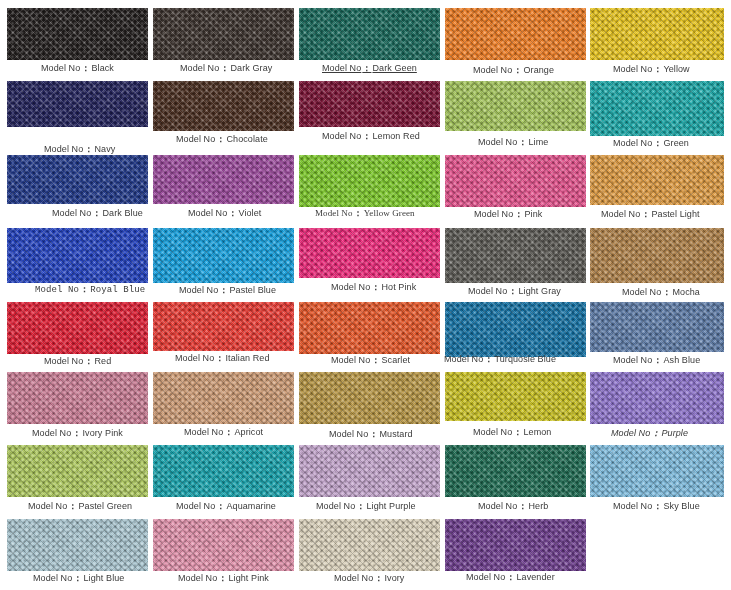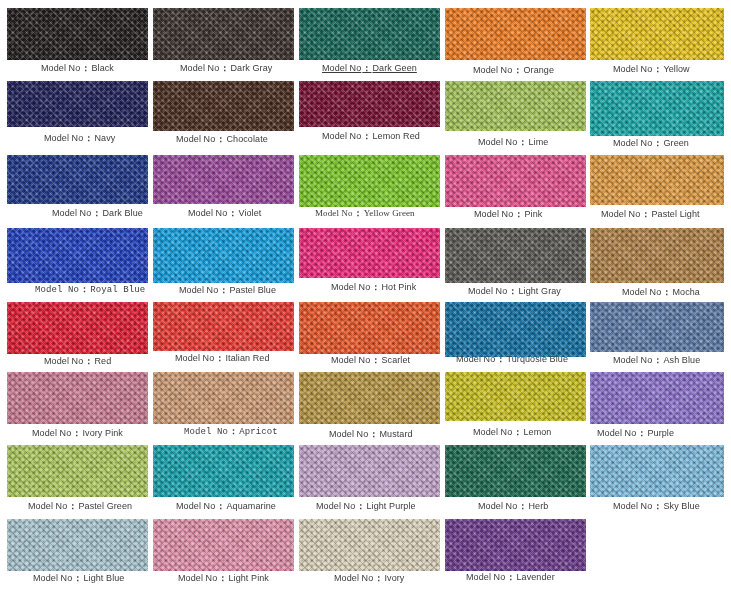--- a/index.html
+++ b/index.html
@@ -111,21 +111,21 @@
       <div class="swatch-patch" title="Orange" style="background: rgb(238, 125, 36);"></div>
     </div>
     <div class="swatch-label" style="left: 473px; top: 65px; color: rgb(59, 59, 59);"><span class="mn-prefix">Model No</span><span class="mn-colon">：</span><span class="mn-value">Orange</span></div>
     <div class="swatch-cell" style="left: 590px; top: 8px; width: 134px; height: 52px;">
       <div class="swatch-patch" title="Yellow" style="background: rgb(231, 196, 31);"></div>
     </div>
     <div class="swatch-label" style="left: 613px; top: 64px; color: rgb(59, 59, 59);"><span class="mn-prefix">Model No</span><span class="mn-colon">：</span><span class="mn-value">Yellow</span></div>
     <div class="swatch-cell" style="left: 7px; top: 81px; width: 141px; height: 46px;">
       <div class="swatch-patch" title="Navy" style="background: rgb(34, 34, 91);"></div>
     </div>
-    <div class="swatch-label" style="left: 44px; top: 133px; color: rgb(59, 59, 59);"><span class="mn-prefix">Model No</span><span class="mn-colon">：</span><span class="mn-value">Navy</span></div>
+    <div class="swatch-label" style="left: 44px; top: 144px; color: rgb(59, 59, 59);"><span class="mn-prefix">Model No</span><span class="mn-colon">：</span><span class="mn-value">Navy</span></div>
     <div class="swatch-cell" style="left: 153px; top: 81px; width: 141px; height: 50px;">
       <div class="swatch-patch" title="Chocolate" style="background: rgb(74, 46, 32);"></div>
     </div>
     <div class="swatch-label" style="left: 176px; top: 134px; color: rgb(59, 59, 59);"><span class="mn-prefix">Model No</span><span class="mn-colon">：</span><span class="mn-value">Chocolate</span></div>
     <div class="swatch-cell" style="left: 299px; top: 81px; width: 141px; height: 46px;">
       <div class="swatch-patch" title="Wine Red" style="background: rgb(121, 18, 52);"></div>
     </div>
     <div class="swatch-label" style="left: 322px; top: 131px; color: rgb(59, 59, 59);"><span class="mn-prefix">Model No</span><span class="mn-colon">：</span><span class="mn-value">Lemon Red</span></div>
     <div class="swatch-cell" style="left: 445px; top: 81px; width: 141px; height: 50px;">
       <div class="swatch-patch" title="Lime" style="background: rgb(163, 196, 91);"></div>
@@ -183,45 +183,45 @@
       <div class="swatch-patch" title="Italian Red" style="background: rgb(234, 59, 52);"></div>
     </div>
     <div class="swatch-label" style="left: 175px; top: 353px; color: rgb(59, 59, 59);"><span class="mn-prefix">Model No</span><span class="mn-colon">：</span><span class="mn-value">Italian Red</span></div>
     <div class="swatch-cell" style="left: 299px; top: 302px; width: 141px; height: 52px;">
       <div class="swatch-patch" title="Scarlet" style="background: rgb(232, 88, 42);"></div>
     </div>
     <div class="swatch-label" style="left: 331px; top: 355px; color: rgb(59, 59, 59);"><span class="mn-prefix">Model No</span><span class="mn-colon">：</span><span class="mn-value">Scarlet</span></div>
     <div class="swatch-cell" style="left: 445px; top: 302px; width: 141px; height: 55px;">
       <div class="swatch-patch" title="Turquosie Blue" style="background: rgb(21, 115, 166);"></div>
     </div>
-    <div class="swatch-label" style="left: 456px; top: 354px; color: rgb(59, 59, 59); text-align: right;"><span class="mn-prefix">Model No</span><span class="mn-colon">：</span><span class="mn-value">Turquosie Blue</span></div>
+    <div class="swatch-label" style="left: 444px; top: 354px; color: rgb(59, 59, 59); text-align: right;"><span class="mn-prefix">Model No</span><span class="mn-colon">：</span><span class="mn-value">Turquosie Blue</span></div>
     <div class="swatch-cell" style="left: 590px; top: 302px; width: 134px; height: 50px;">
       <div class="swatch-patch" title="Ash Blue" style="background: rgb(94, 124, 168);"></div>
     </div>
     <div class="swatch-label" style="left: 613px; top: 355px; color: rgb(59, 59, 59);"><span class="mn-prefix">Model No</span><span class="mn-colon">：</span><span class="mn-value">Ash Blue</span></div>
     <div class="swatch-cell" style="left: 7px; top: 372px; width: 141px; height: 52px;">
       <div class="swatch-patch" title="Rose Pink" style="background: rgb(203, 126, 150);"></div>
     </div>
     <div class="swatch-label" style="left: 32px; top: 428px; color: rgb(59, 59, 59);"><span class="mn-prefix">Model No</span><span class="mn-colon">：</span><span class="mn-value">Ivory Pink</span></div>
     <div class="swatch-cell" style="left: 153px; top: 372px; width: 141px; height: 52px;">
       <div class="swatch-patch" title="Apricot" style="background: rgb(206, 156, 118);"></div>
     </div>
-    <div class="swatch-label" style="left: 184px; top: 427px; color: rgb(59, 59, 59); font-family: Liberation Mono, monospace;"><span class="mn-prefix">Model No</span><span class="mn-colon">：</span><span class="mn-value">Apricot</span></div>
+    <div class="swatch-label" style="left: 184px; top: 427px; color: rgb(59, 59, 59);"><span class="mn-prefix">Model No</span><span class="mn-colon">：</span><span class="mn-value">Apricot</span></div>
     <div class="swatch-cell" style="left: 299px; top: 372px; width: 141px; height: 52px;">
       <div class="swatch-patch" title="Mustard" style="background: rgb(184, 151, 70);"></div>
     </div>
     <div class="swatch-label" style="left: 329px; top: 429px; color: rgb(59, 59, 59);"><span class="mn-prefix">Model No</span><span class="mn-colon">：</span><span class="mn-value">Mustard</span></div>
     <div class="swatch-cell" style="left: 445px; top: 372px; width: 141px; height: 49px;">
       <div class="swatch-patch" title="Lemon" style="background: rgb(201, 193, 35);"></div>
     </div>
     <div class="swatch-label" style="left: 473px; top: 427px; color: rgb(59, 59, 59);"><span class="mn-prefix">Model No</span><span class="mn-colon">：</span><span class="mn-value">Lemon</span></div>
     <div class="swatch-cell" style="left: 590px; top: 372px; width: 134px; height: 52px;">
       <div class="swatch-patch" title="Purple" style="background: rgb(142, 116, 204);"></div>
     </div>
-    <div class="swatch-label" style="left: 597px; top: 428px; color: rgb(59, 59, 59);"><span class="mn-prefix">Model No</span><span class="mn-colon">：</span><span class="mn-value">Purple</span></div>
+    <div class="swatch-label" style="left: 611px; top: 428px; color: rgb(59, 59, 59); font-style: italic;"><span class="mn-prefix">Model No</span><span class="mn-colon">：</span><span class="mn-value">Purple</span></div>
     <div class="swatch-cell" style="left: 7px; top: 445px; width: 141px; height: 52px;">
       <div class="swatch-patch" title="Pastel Green" style="background: rgb(174, 201, 95);"></div>
     </div>
     <div class="swatch-label" style="left: 28px; top: 501px; color: rgb(59, 59, 59);"><span class="mn-prefix">Model No</span><span class="mn-colon">：</span><span class="mn-value">Pastel Green</span></div>
     <div class="swatch-cell" style="left: 153px; top: 445px; width: 141px; height: 52px;">
       <div class="swatch-patch" title="Aquamarine" style="background: rgb(24, 163, 173);"></div>
     </div>
     <div class="swatch-label" style="left: 176px; top: 501px; color: rgb(59, 59, 59);"><span class="mn-prefix">Model No</span><span class="mn-colon">：</span><span class="mn-value">Aquamarine</span></div>
     <div class="swatch-cell" style="left: 299px; top: 445px; width: 141px; height: 52px;">
       <div class="swatch-patch" title="Light Purple" style="background: rgb(195, 165, 204);"></div>

